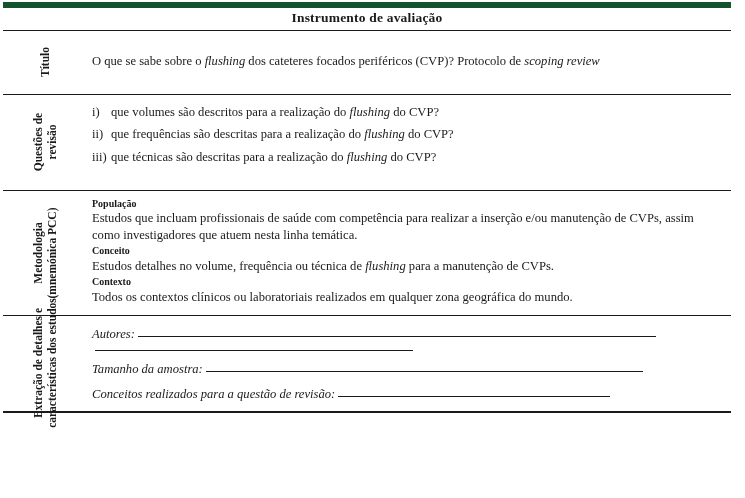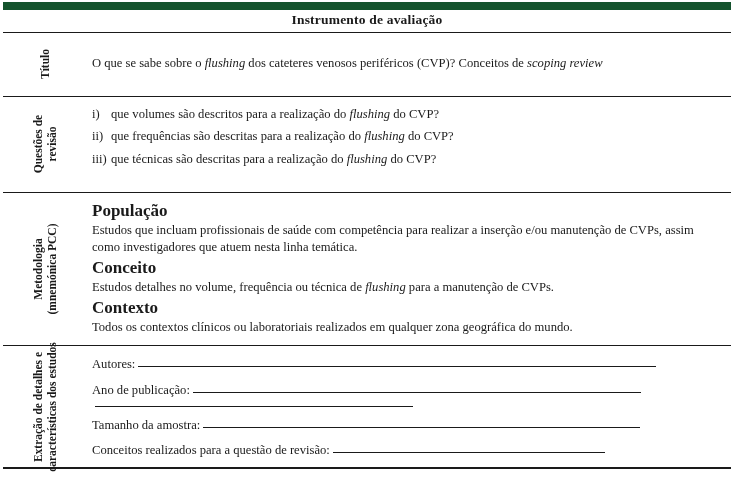--- a/index.html
+++ b/index.html
@@ -20,21 +20,21 @@
     width: 745px;
     height: 498px;
     box-sizing: border-box;
   }
 
   .table {
     position: absolute;
     left: 3px;
     top: 2px;
     width: 728px;
-    border-top: 8px solid #14532d;
+    border-top: 6px solid #14532d;
     border-bottom: 2px solid #1a1a1a;
     box-sizing: border-box;
   }
 
   
   .header-row {
     border-bottom: 1.6px solid #1a1a1a;
     text-align: center;
     padding: 2px 0 4px 0;
   }
@@ -108,34 +108,35 @@
   .qtext { flex: 1 1 auto; white-space: nowrap; }
 
   
   .sec-method .rowbody {
     padding-top: 6px;
     padding-bottom: 9px;
     line-height: 1.36;
   }
   .sub {
     font-weight: bold;
-    font-size: 17px;
+    font-size: 10px;
   }
   .para { margin: 0; }
 
   
   .sec-extract .rowbody {
     padding-top: 10px;
     padding-bottom: 8px;
   }
   .fline {
     display: flex;
     align-items: baseline;
     margin-bottom: 8.5px;
     white-space: nowrap;
+    font-style: italic;
   }
   .fline:last-child { margin-bottom: 0; }
   .flabel { flex: 0 0 auto; }
   .frule {
     flex: 0 0 auto;
     border-bottom: 1.1px solid #1a1a1a;
     height: 0;
     margin-left: 3px;
     position: relative;
     top: -1px;
@@ -152,21 +153,21 @@
     </div>
 
     <div class="row sec-title">
       <div class="rowlabel">
         <div class="rot">
           <span class="l1">Título</span>
         </div>
       </div>
       <div class="rowbody">
         <div class="title-line">
-          <span>O que se sabe sobre o </span><i>flushing</i><span> dos cateteres venosos periféricos (CVP)? Conceitos de </span><i>scoping review</i>
+          <span>O que se sabe sobre o </span><i>flushing</i><span> dos cateteres focados periféricos (CVP)? Protocolo de </span><i>scoping review</i>
         </div>
       </div>
     </div>
 
     <div class="row sec-questions">
       <div class="rowlabel">
         <div class="rot">
           <span class="l1">Questões de</span>
           <span class="l2">revisão</span>
         </div>
@@ -214,24 +215,20 @@
           <span class="l1">Extração de detalhes e</span>
           <span class="l2">características dos estudos</span>
         </div>
       </div>
       <div class="rowbody">
         <div class="fline">
           <span class="flabel">Autores:</span>
           <span class="frule" style="width: 518px;"></span>
         </div>
         <div class="fline">
-          <span class="flabel">Ano de publicação:</span>
-          <span class="frule" style="width: 448px;"></span>
-        </div>
-        <div class="fline">
           <span class="frule" style="width: 318px;"></span>
         </div>
         <div class="fline">
           <span class="flabel">Tamanho da amostra:</span>
           <span class="frule" style="width: 437px;"></span>
         </div>
         <div class="fline">
           <span class="flabel">Conceitos realizados para a questão de revisão:</span>
           <span class="frule" style="width: 272px;"></span>
         </div>

